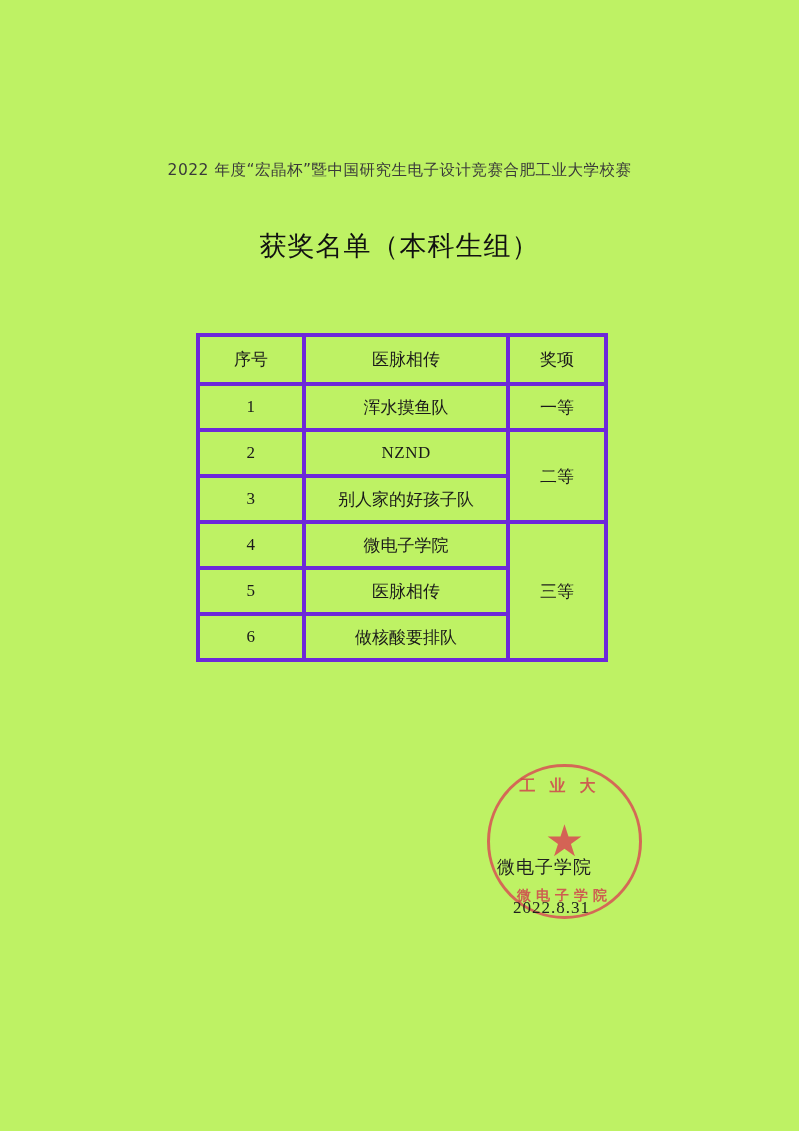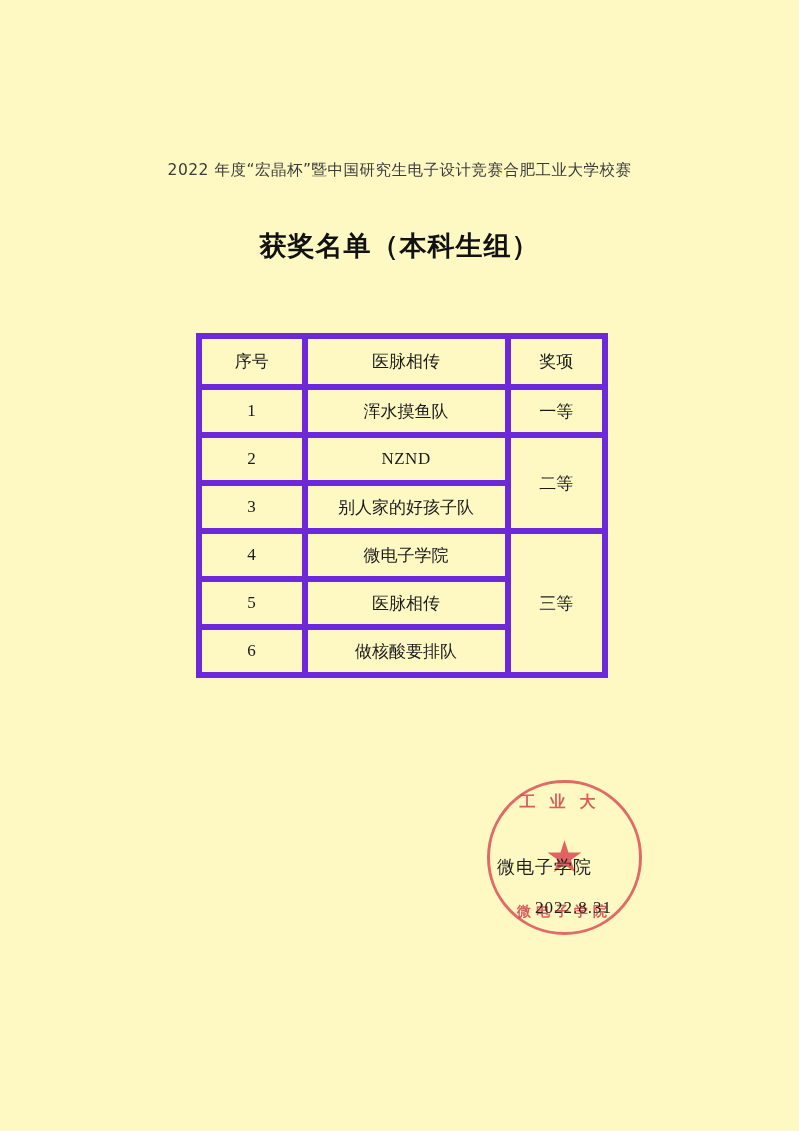--- a/index.html
+++ b/index.html
@@ -11,57 +11,57 @@
     width: 799px;
     height: 1131px;
     position: relative;
     font-family: "DejaVu Sans", "Liberation Sans", sans-serif;
     color: #1a1a1a;
     overflow: hidden;
   }
   .page {
     position: absolute;
     inset: 0;
-    background: #fef9c3;
+    background: #bef264;
   }
   .doc-header {
     position: absolute;
     top: 160px;
     left: 0;
     width: 100%;
     text-align: center;
     font-size: 15.5px;
     letter-spacing: 0.5px;
     color: #3a3a3a;
     font-family: "DejaVu Sans", "Liberation Sans", sans-serif;
   }
   .doc-title {
     position: absolute;
     top: 228px;
     left: 0;
     width: 100%;
     text-align: center;
     font-size: 27px;
-    font-weight: bold;
+    font-weight: normal;
     letter-spacing: 1px;
     color: #111111;
   }
   .table-wrap {
     position: absolute;
     top: 333px;
     left: 196px;
     width: 412px;
   }
   table.award-table {
     border-collapse: collapse;
     width: 100%;
     table-layout: fixed;
   }
   table.award-table td {
-    border: 6px solid #6d28d9;
+    border: 4px solid #6d28d9;
     text-align: center;
     vertical-align: middle;
     font-size: 17px;
     color: #1a1a1a;
     height: 42px;
     padding: 0 2px;
     line-height: 1.2;
     margin-left: 11px;
   }
   table.award-table tr.head-row td {
@@ -75,21 +75,21 @@
   .latin {
     font-family: "Liberation Serif", "DejaVu Serif", serif;
     font-size: 16px;
     letter-spacing: 0.5px;
   }
 
   
   .seal {
     position: absolute;
     left: 487px;
-    top: 780px;
+    top: 764px;
     width: 155px;
     height: 155px;
     pointer-events: none;
   }
   .seal-ring {
     position: absolute;
     inset: 0;
     border: 3px solid #d94b53;
     border-radius: 50%;
     opacity: 0.82;
@@ -126,21 +126,21 @@
   .sign-dept {
     position: absolute;
     left: 497px;
     top: 855px;
     font-size: 18px;
     color: #1f1f1f;
     letter-spacing: 1px;
   }
   .sign-date {
     position: absolute;
-    left: 535px;
+    left: 513px;
     top: 898px;
     font-size: 17px;
     color: #1f1f1f;
     letter-spacing: 1px;
     font-family: "Liberation Serif", "DejaVu Serif", serif;
   }
 </style>
 </head>
 <body>
 

